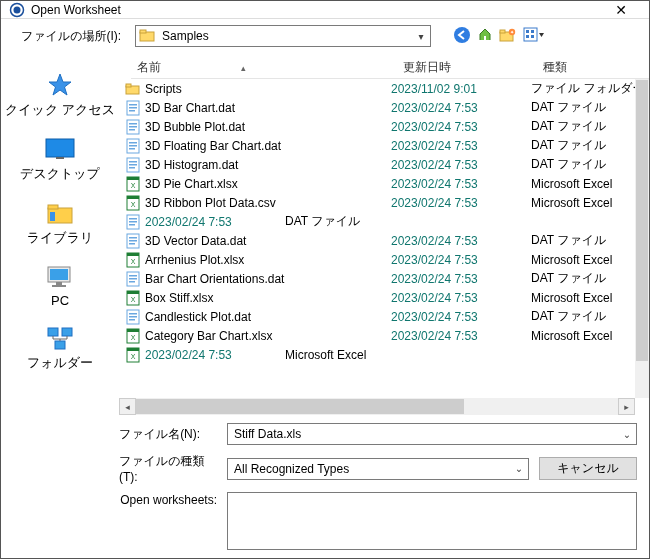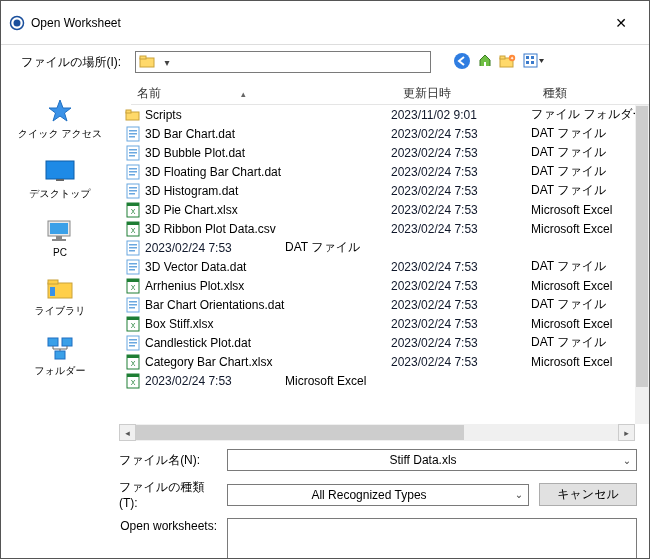--- a/index.html
+++ b/index.html
@@ -8,21 +8,21 @@
     font-family: "Yu Gothic UI", "Meiryo UI", "Segoe UI", sans-serif;
     font-size: 12px;
     background: #fff;
     color: #000;
     width: 650px;
     height: 559px;
     overflow: hidden;
     border: 1px solid #555;
   }
   .titlebar {
-    height: 44px;
+    height: 18px;
     display: flex;
     align-items: center;
     padding: 0 8px;
     background: #fff;
     border-bottom: 1px solid #ddd;
   }
   .titlebar .icon-app { width:16px; height:16px; margin-right:6px; }
   .titlebar .title { flex: 1; font-size: 12px; }
   .titlebar .close { font-size: 14px; width: 40px; text-align: center; cursor: pointer; }
   .toolbar {
@@ -60,21 +60,21 @@
   }
   .place {
     display: flex;
     flex-direction: column;
     align-items: center;
     width: 100%;
     padding: 4px 0 6px 0;
     cursor: pointer;
   }
   .place .pic { width: 34px; height: 28px; display:flex; align-items:center; justify-content:center; }
-  .place .lbl { font-size: 10px; margin-top: 2px; text-align: center; }
+  .place .lbl { font-size: 13px; margin-top: 2px; text-align: center; }
   .filelist {
     flex: 1;
     position: relative;
     overflow: hidden;
   }
   .headers {
     display: flex;
     height: 22px;
     align-items: center;
     border-bottom: 1px solid #e5e5e5;
@@ -89,21 +89,21 @@
   .rows { height: 308px; overflow: hidden; }
   .row {
     display: flex;
     height: 19px;
     align-items: center;
     padding-left: 6px;
     cursor: pointer;
   }
   .row .ic { width:16px; height:16px; margin-right: 4px; display:inline-flex; align-items:center; justify-content:center;}
   .row .nm { width: 246px; white-space: nowrap; overflow:hidden; }
-  .row .dt { width: 140px; color:#0f172a; }
+  .row .dt { width: 140px; color:#0f766e; }
   .row .tp { flex:1; white-space: nowrap; overflow:hidden; }
   .hscroll {
     position: absolute;
     bottom: 0; left: 0; right: 14px;
     height: 17px;
     background: #f0f0f0;
     display: flex;
     align-items: center;
   }
   .hscroll .arr { width:17px; height:17px; background:#f0f0f0; text-align:center; line-height:17px; font-size:9px; color:#555; border:1px solid #ccc;}
@@ -112,21 +112,21 @@
   .vscroll {
     position: absolute; right:0; top:22px; bottom:17px; width:14px; background:#f0f0f0;
   }
   .vscroll .vthumb { position:absolute; right:1px; left:1px; top:1px; height:88%; background:#cdcdcd;}
   .bottom {
     padding: 8px 12px 8px 118px;
   }
   .brow { display:flex; align-items:center; margin-bottom: 8px; gap: 10px; }
   .blabel { width: 98px; }
   .combo2 { flex:1; }
-  .combo2 .txt { flex:1; padding: 13px 6px; text-align: center; }
+  .combo2 .txt { flex:1; padding: 13px 6px; }
   .btn {
     width: 98px;
     height: 23px;
     border: 1px solid #0078d7;
     background: #e5f1fb;
     text-align: center;
     line-height: 21px;
     cursor: pointer;
   }
   .btn.secondary { border-color: #adadad; background: #e1e1e1; }
@@ -150,20 +150,21 @@
 
 <div class="toolbar">
   <span class="toolbar-label">ファイルの場所(I):</span>
   <div class="combo">
     <span class="folder-ic">
       <svg width="16" height="14">
           <rect x="1" y="4" width="14" height="9" fill="#ffd96a" stroke="#caa23a"></rect>
           <rect x="1" y="2" width="6" height="3" fill="#ffd96a" stroke="#caa23a"></rect>
         </svg>
     </span>
+    <span class="txt">Samples</span>
     <span class="arrow">▾</span>
   </div>
   <div class="tool-icons">
     <span><svg width="18" height="18">
           <circle cx="9" cy="9" r="8" fill="#2f7de1"></circle>
           <path d="M11 5 L6 9 L11 13" stroke="#fff" stroke-width="2" fill="none"></path>
         </svg></span>
     <span><svg width="16" height="16">
           <path d="M3 13 L3 7 L8 2 L13 7 L13 13" fill="#6fbf44" stroke="#3a7a22"></path>
           <path d="M7 13 L7 9 L9 9 L9 13" fill="#fff"></path>
@@ -200,37 +201,37 @@
           <svg width="32" height="24">
             <rect x="2" y="2" width="28" height="18" fill="#1e8ae6" stroke="#0d5ca8"></rect>
             <rect x="12" y="20" width="8" height="2" fill="#666"></rect>
           </svg>
         </div>
       <div class="lbl">デスクトップ</div>
     </div>
     <div class="place">
       <div class="pic">
           <svg width="30" height="26">
+            <rect x="3" y="8" width="24" height="15" fill="#ffcf4a" stroke="#caa23a"></rect>
+            <rect x="3" y="5" width="10" height="4" fill="#ffcf4a" stroke="#caa23a"></rect>
+            <rect x="5" y="12" width="5" height="9" fill="#3a92e8"></rect>
+          </svg>
+        </div>
+      <div class="lbl">ライブラリ</div>
+    </div>
+    <div class="place">
+      <div class="pic">
+          <svg width="30" height="26">
             <rect x="3" y="3" width="22" height="15" fill="#eaeaea" stroke="#888"></rect>
             <rect x="5" y="5" width="18" height="11" fill="#3aa0e8"></rect>
             <rect x="11" y="18" width="6" height="3" fill="#888"></rect>
             <rect x="7" y="21" width="14" height="2" fill="#888"></rect>
           </svg>
         </div>
       <div class="lbl">PC</div>
-    </div>
-    <div class="place">
-      <div class="pic">
-          <svg width="30" height="26">
-            <rect x="3" y="8" width="24" height="15" fill="#ffcf4a" stroke="#caa23a"></rect>
-            <rect x="3" y="5" width="10" height="4" fill="#ffcf4a" stroke="#caa23a"></rect>
-            <rect x="5" y="12" width="5" height="9" fill="#3a92e8"></rect>
-          </svg>
-        </div>
-      <div class="lbl">ライブラリ</div>
     </div>
     <div class="place">
       <div class="pic">
           <svg width="30" height="26">
             <rect x="3" y="3" width="10" height="8" fill="#3aa0e8" stroke="#1f6fc2"></rect>
             <rect x="17" y="3" width="10" height="8" fill="#3aa0e8" stroke="#1f6fc2"></rect>
             <rect x="10" y="16" width="10" height="8" fill="#3aa0e8" stroke="#1f6fc2"></rect>
             <path d="M8 11 L8 14 L15 14 L15 16 M22 11 L22 14 L15 14" stroke="#666" fill="none"></path>
           </svg>
         </div>

